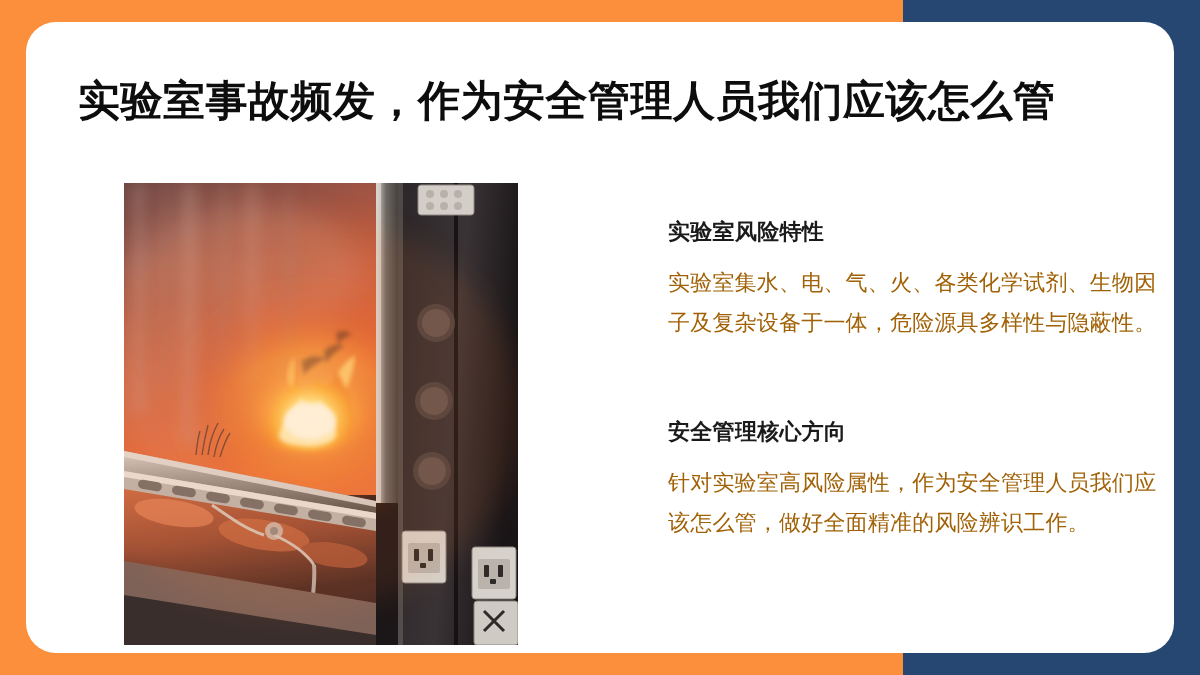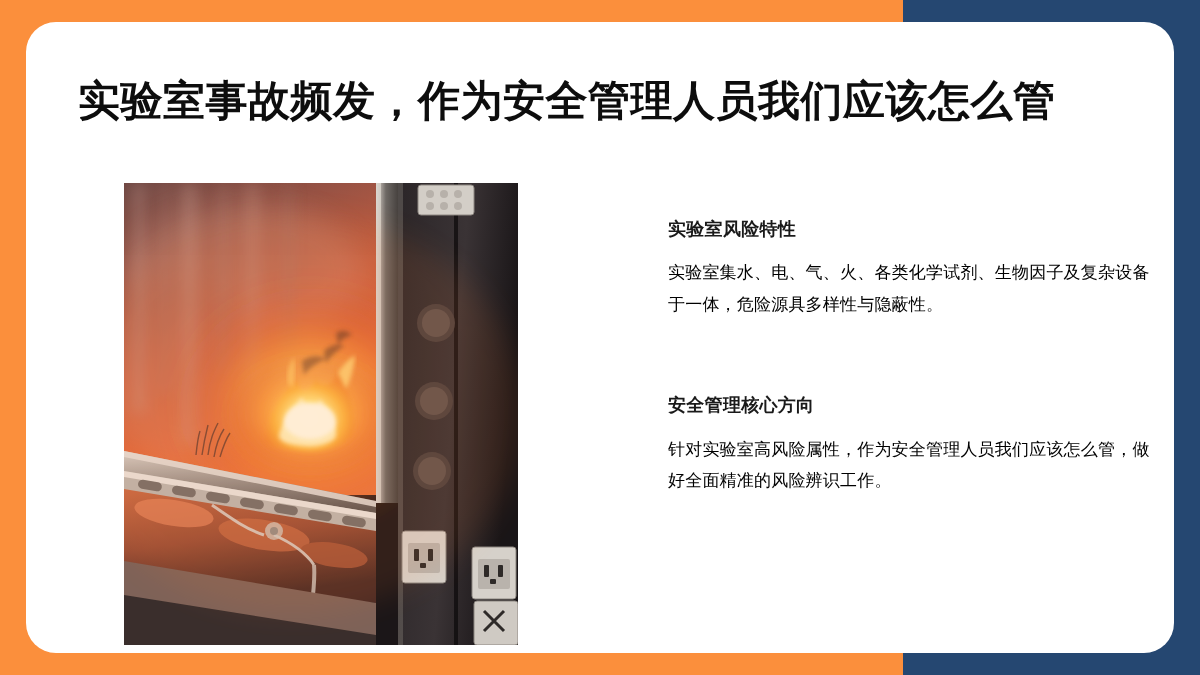--- a/index.html
+++ b/index.html
@@ -83,30 +83,30 @@
   .text-col {
     position: absolute;
     left: 642px;
     top: 196px;
     width: 500px;
   }
   .block { margin-bottom: 74px; }
   .block:last-child { margin-bottom: 0; }
 
   .block-heading {
-    font-size: 18px;
+    font-size: 22px;
     font-weight: bold;
     color: #1a1a1a;
     line-height: 1.3;
     margin-bottom: 16px;
     letter-spacing: 0.3px;
   }
   .block-body {
-    font-size: 17px;
-    color: #000000;
+    font-size: 22px;
+    color: #a16207;
     line-height: 1.85;
     letter-spacing: 0.2px;
     width: 492px;
   }
 </style>
 </head>
 <body>
 
 <div id="slide">
 

